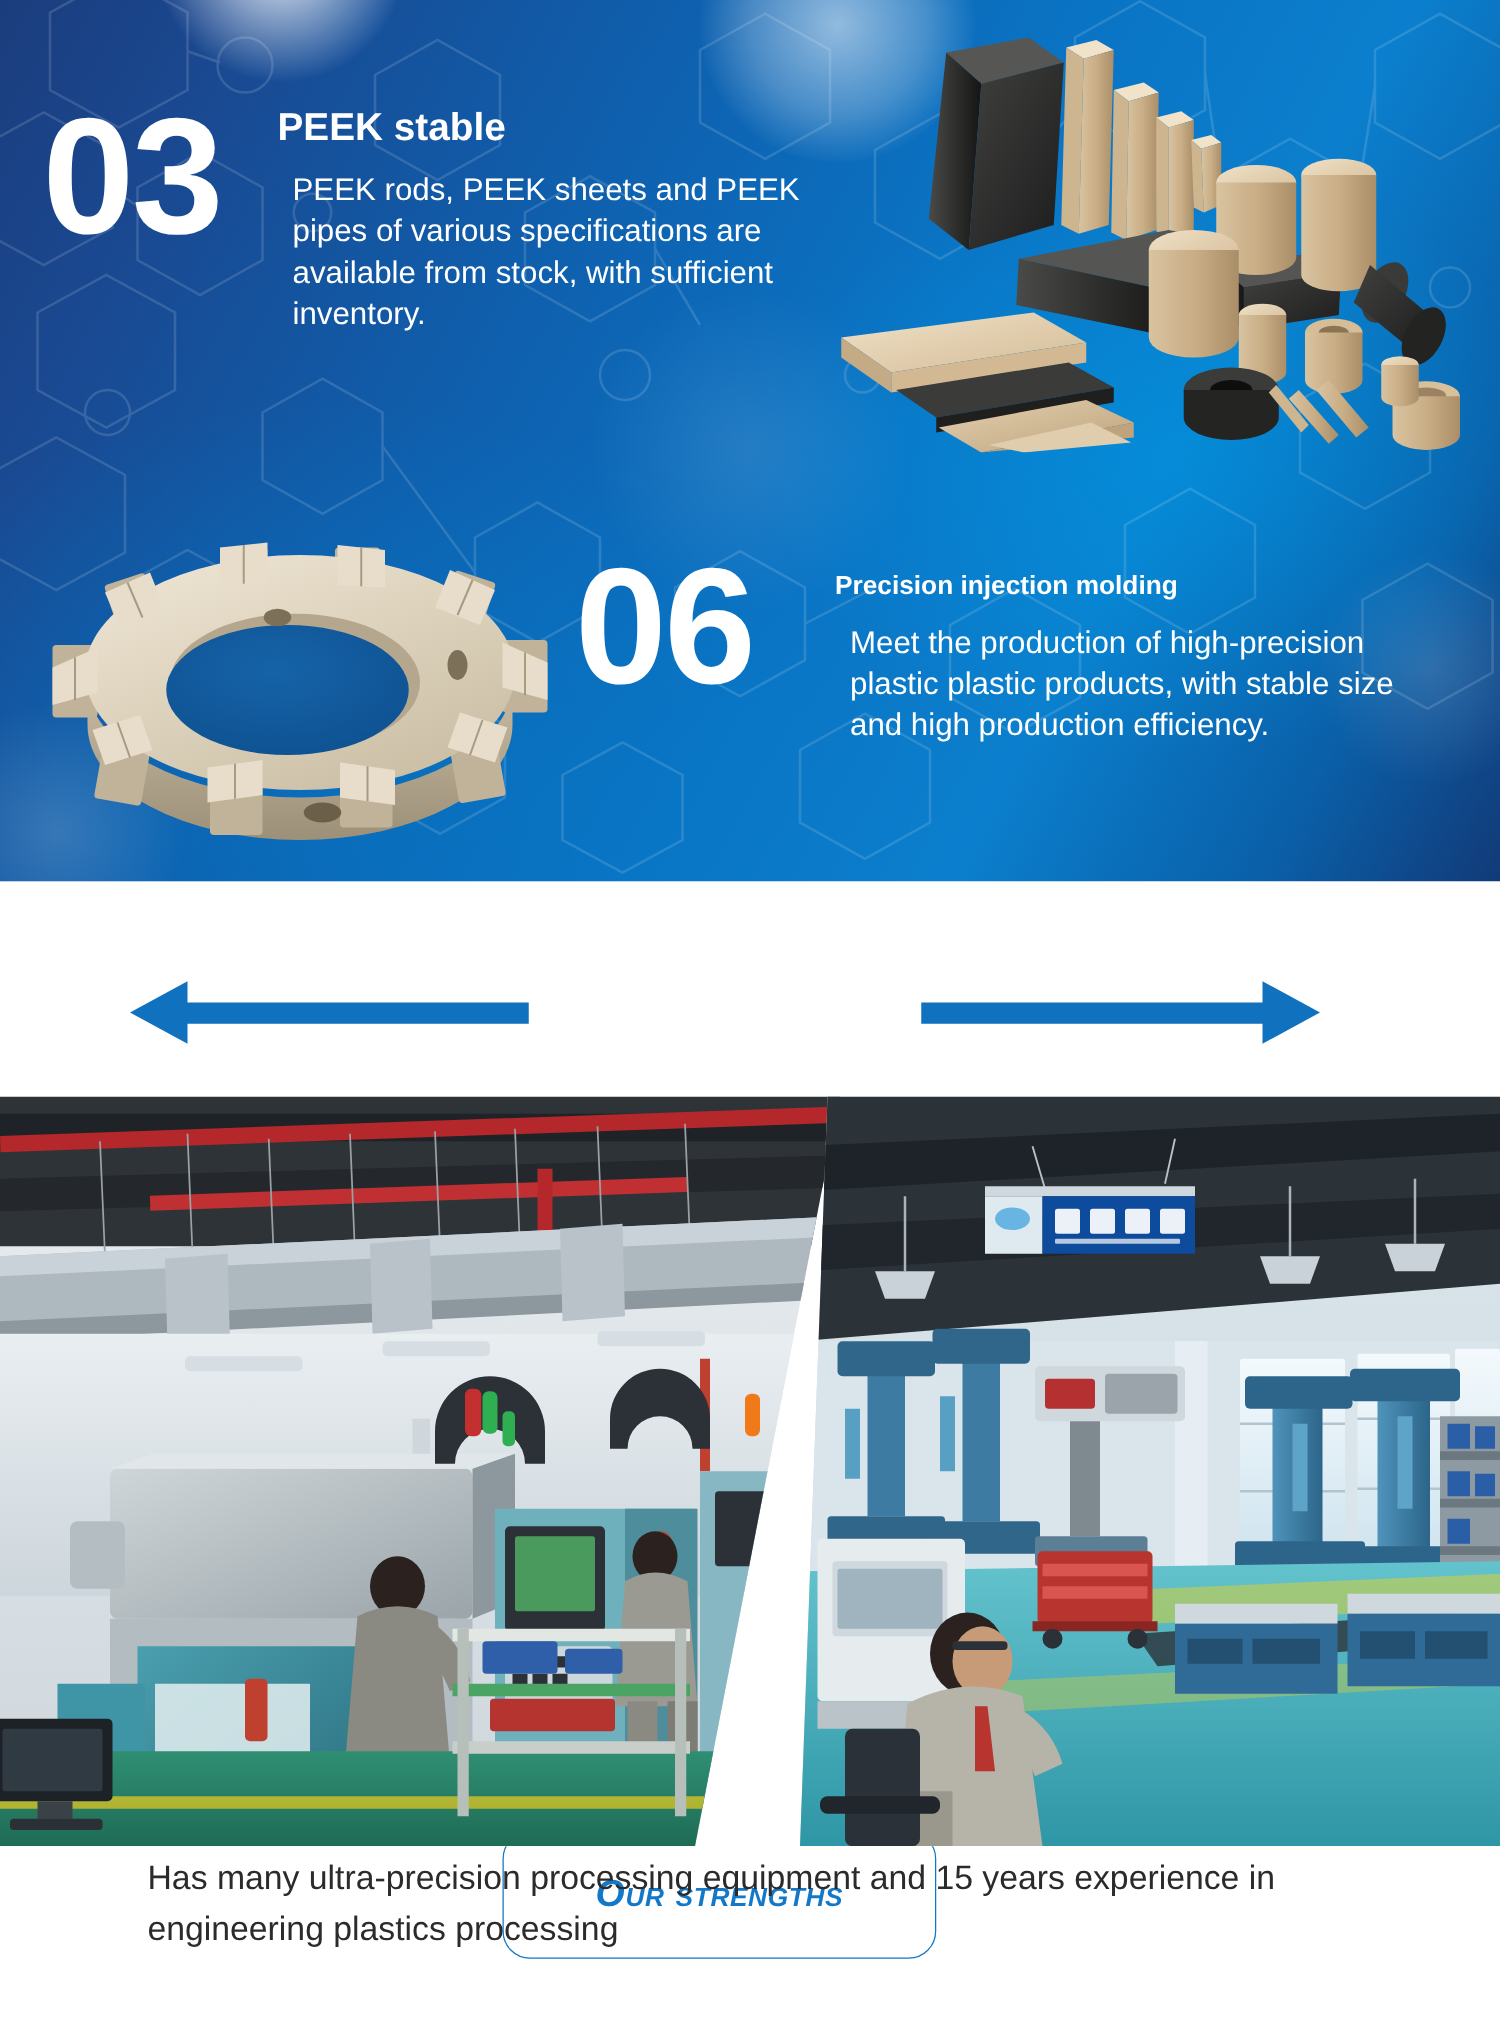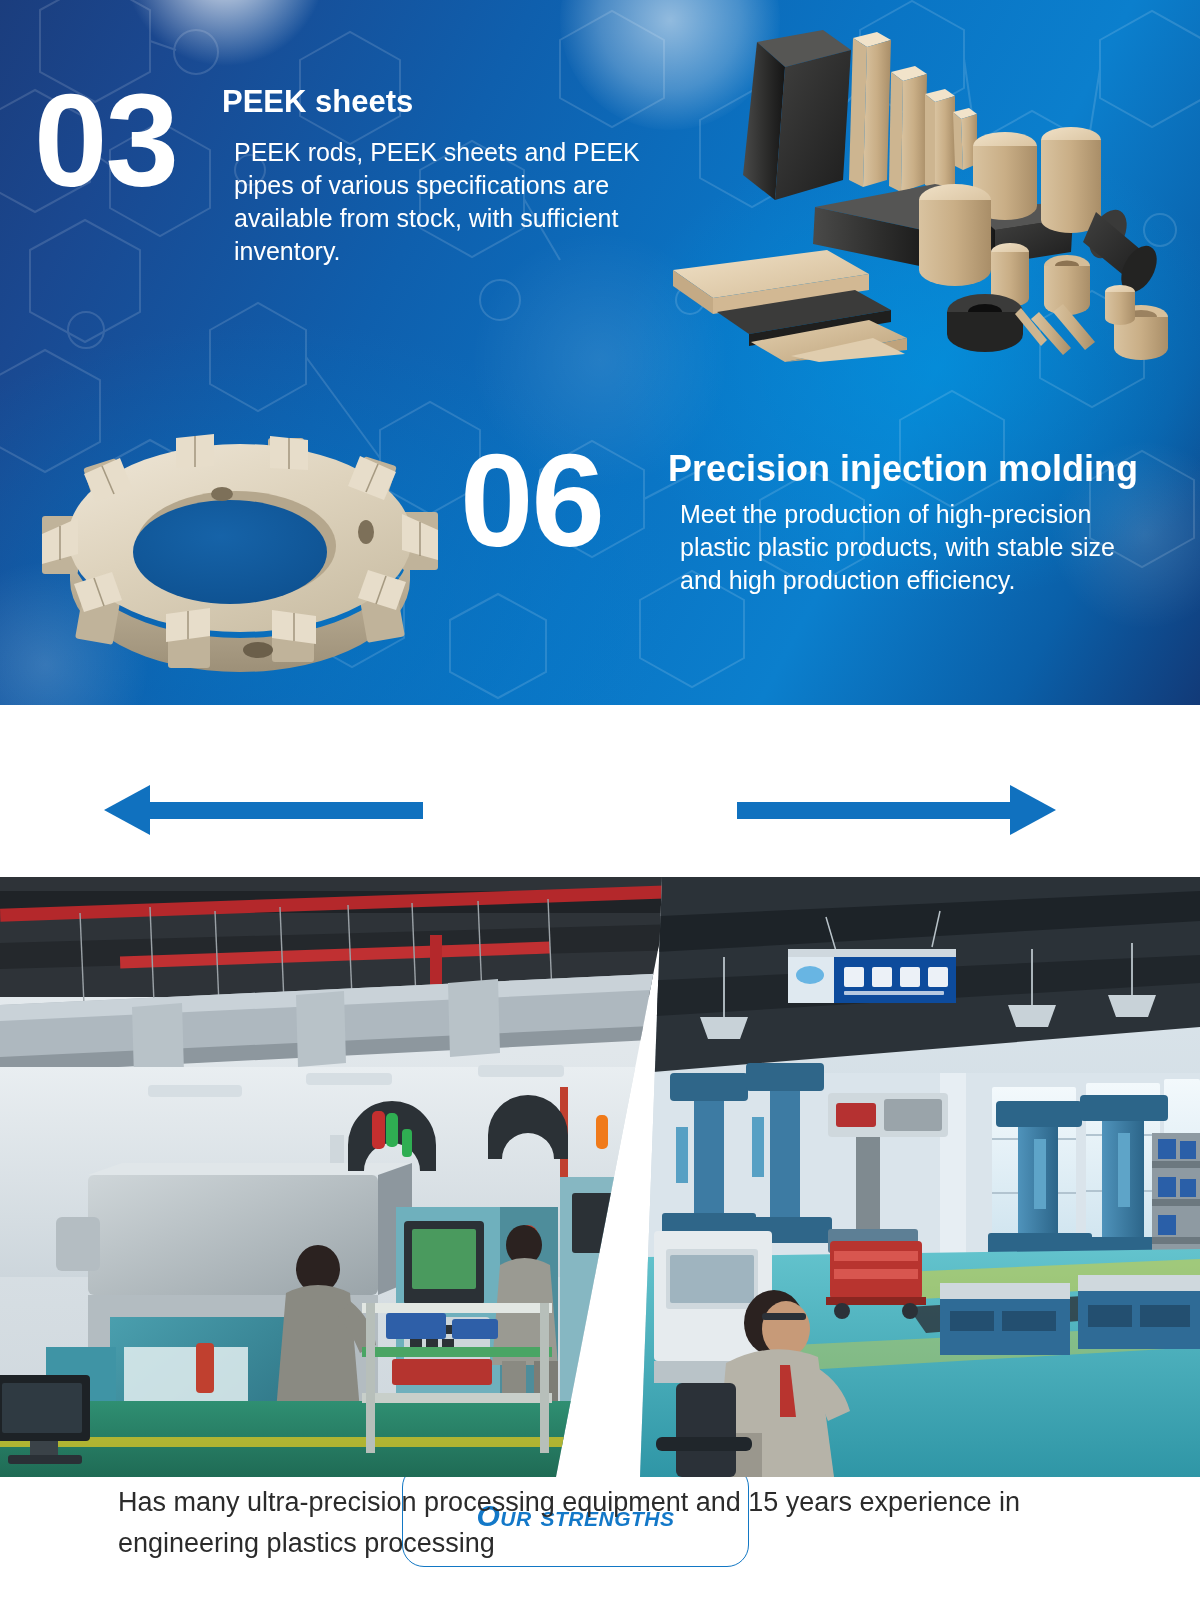--- a/index.html
+++ b/index.html
@@ -35,21 +35,21 @@
     color:#fff;font-size:31px;font-weight:bold;line-height:36px;margin:0 0 16px 0;
   }
   .h-body{
     color:#fff;font-size:25px;line-height:33px;margin:12px;
   }
 
   
   .item04{position:absolute;left:440px;top:440px;width:740px;height:220px;}
   .num04{position:absolute;left:20px;top:0px;}
   .txt04{position:absolute;left:228px;top:12px;width:500px;}
-  .h-title4{color:#fff;font-size:36px;font-weight:bold;line-height:34px;margin:0 0 12px 0;white-space:nowrap;}
+  .h-title4{color:#fff;font-size:21px;font-weight:bold;line-height:34px;margin:0 0 12px 0;white-space:nowrap;}
 
   
   .prod-cluster{position:absolute;left:655px;top:12px;width:545px;height:350px;}
   
   .gear-wrap{position:absolute;left:30px;top:398px;width:420px;height:280px;}
 
   
   .strengths{position:absolute;left:0;top:705px;width:1200px;height:170px;background:#fff;margin-top:20px;}
   .arrow-svg{position:absolute;left:0;top:0;}
   .str-box{
@@ -125,21 +125,21 @@
 
   <div class="blob" style="left:-60px;top:560px;width:210px;height:210px;background:radial-gradient(circle,rgba(255,255,255,.16),rgba(255,255,255,0) 70%)"></div>
   <div class="blob" style="left:1050px;top:440px;width:190px;height:190px;background:radial-gradient(circle,rgba(255,255,255,.14),rgba(255,255,255,0) 70%)"></div>
   <div class="blob" style="left:470px;top:230px;width:260px;height:260px;background:radial-gradient(circle,rgba(255,255,255,.10),rgba(255,255,255,0) 70%)"></div>
   <div class="blob" style="left:560px;top:-90px;width:220px;height:220px;background:radial-gradient(circle,rgba(255,255,255,.55),rgba(255,255,255,.25) 45%,rgba(255,255,255,0) 72%)"></div>
   <div class="blob" style="left:120px;top:-140px;width:210px;height:210px;background:radial-gradient(circle,rgba(255,255,255,.9),rgba(255,255,255,0) 68%)"></div>
 
   <div class="item03">
     <div class="num num03">03</div>
     <div class="txt03">
-      <h3 class="h-title">PEEK sheets</h3>
+      <h3 class="h-title">PEEK stable</h3>
       <p class="h-body">PEEK rods, PEEK sheets and PEEK pipes of various specifications are available from stock, with sufficient inventory.</p>
     </div>
   </div>
 
   <div class="prod-cluster">
     <svg width="545" height="350" viewBox="0 0 545 350">
       <defs>
         <linearGradient id="tanA" x1="0" y1="0" x2="1" y2="1">
           <stop offset="0" stop-color="#e3cfae"></stop>
             <stop offset="1" stop-color="#bda37c"></stop>

